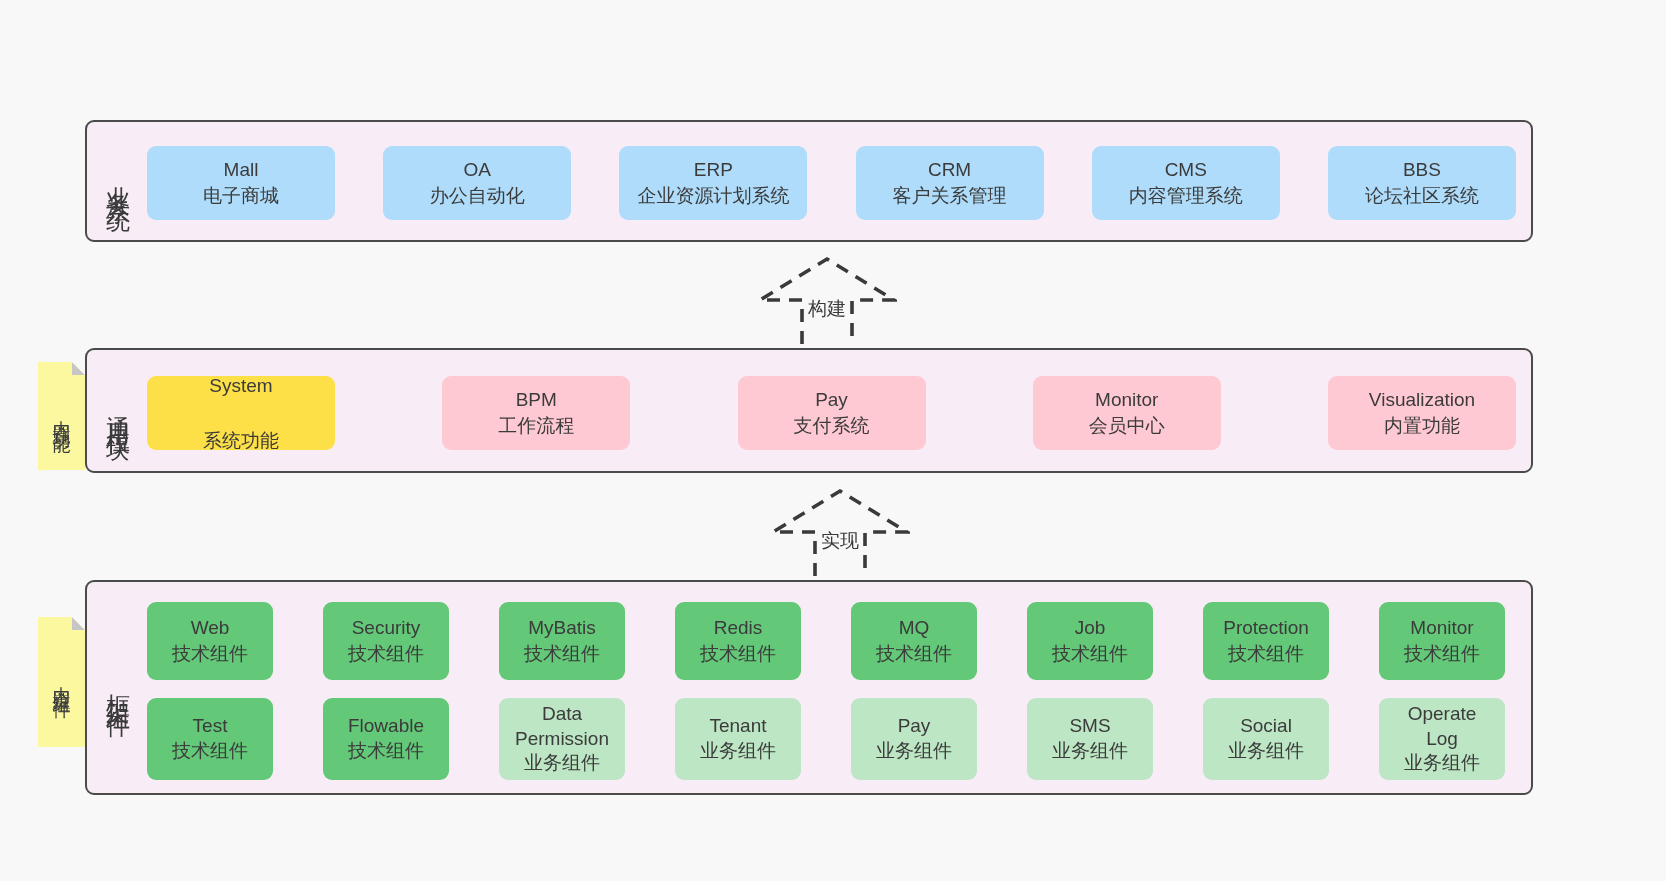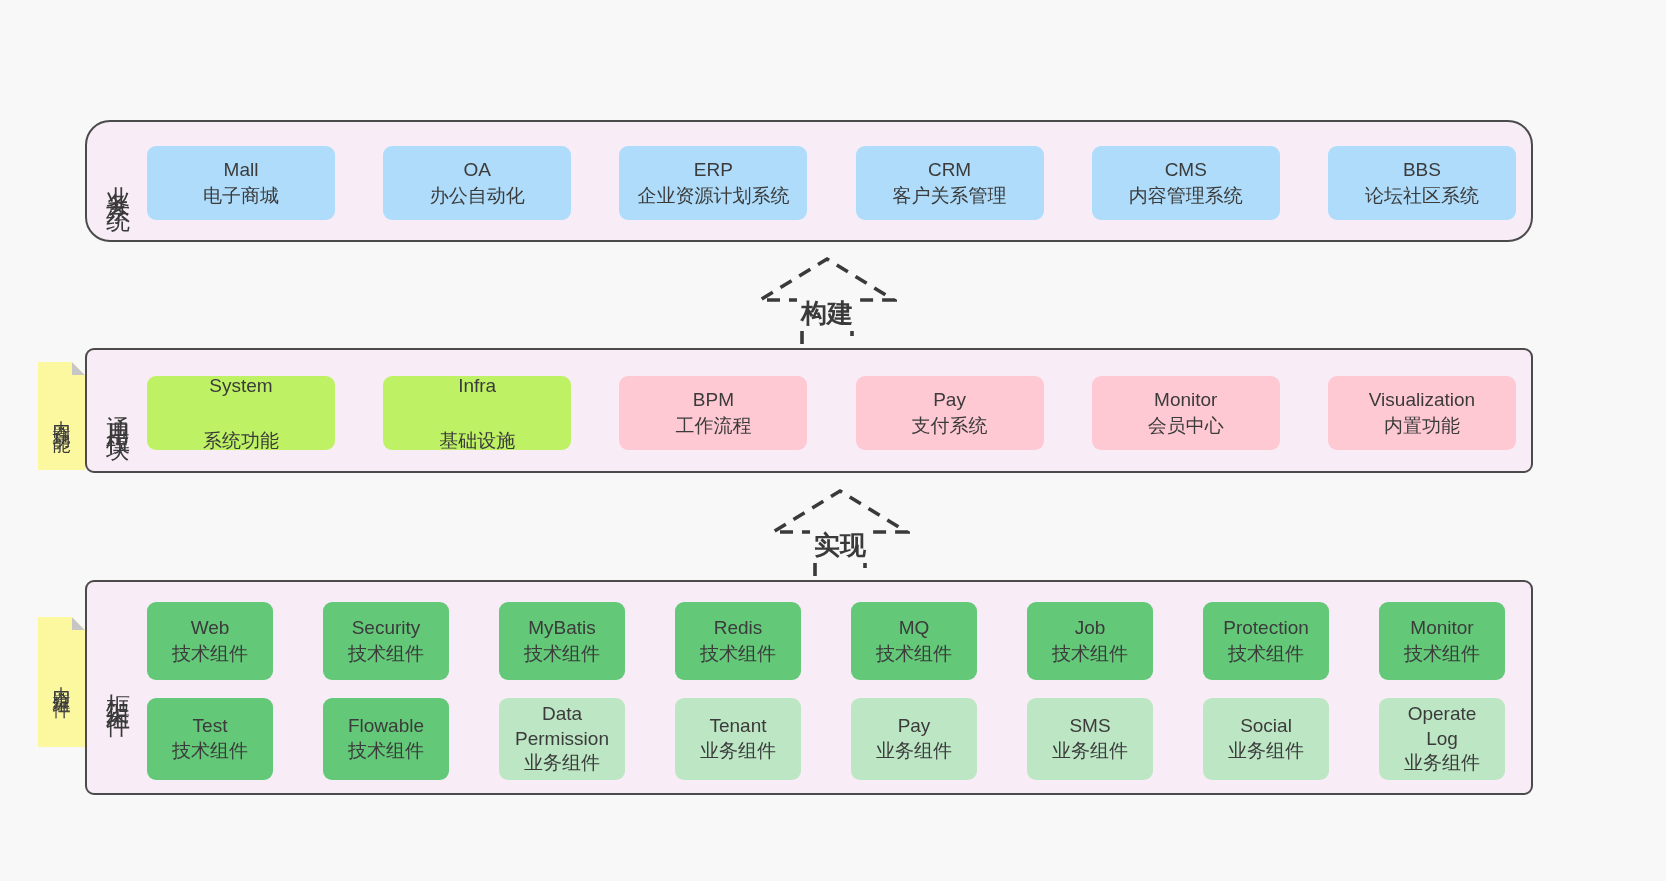--- a/index.html
+++ b/index.html
@@ -16,21 +16,21 @@
 
   
   .panel {
     position: absolute;
     left: 85px;
     width: 1448px;
     background: #f8edf6;
     border: 2px solid #4b4b4b;
     border-radius: 9px;
   }
-  #panel-business  { top: 120px; height: 122px; border-radius: 25px; }
+  #panel-business  { top: 120px; height: 122px; }
   #panel-common    { top: 348px; height: 125px; }
   #panel-framework { top: 580px; height: 215px; }
 
   .panel-label {
     position: absolute;
     left: 15px;
     top: 50%;
     transform: translateY(-50%);
     writing-mode: vertical-rl;
     text-orientation: upright;
@@ -62,41 +62,40 @@
     border-radius: 9px;
     text-align: center;
     font-size: 19px;
     line-height: 1.36;
   }
   .box-lg { width: 188px; height: 74px; }
   .box-sm { width: 126px; height: 78px; padding: 0 13px; }
   .row2 .box-sm { height: 82px; line-height: 1.3; }
 
   .blue   { background: #aedcfa; }
-  .red    { background: #bef264; gap: 29px; }
+  .red    { background: #fde047; gap: 29px; }
   .pink   { background: #ffc9d3; text-align: right; }
   .green  { background: #63c878; }
   .lgreen { background: #bce6c4; }
 
   
   .arrow { position: absolute; width: 140px; height: 88px; }
   #arrow-build { left: 757px; top: 256px; }
   #arrow-impl  { left: 770px; top: 488px; }
   .arrow svg { position: absolute; left: 0; top: 0; }
   .arrow-label {
     position: absolute;
     left: 50%;
     top: 40px;
     transform: translateX(-50%);
     background: #f8f8f8;
     padding: 0 4px;
-    font-size: 26px;
+    font-size: 19px;
     white-space: nowrap;
     color: #3a3a3a;
-    font-weight: bold;
   }
 
   
   .sticky {
     position: absolute;
     left: 38px;
     width: 47px;
     background: #fbf8a0;
     clip-path: polygon(0 0, calc(100% - 13px) 0, 100% 13px, 100% 100%, 0 100%);
     display: flex;
@@ -174,24 +173,20 @@
     <span class="arrow-label">构建</span>
   </div>
 
   <section class="panel" id="panel-common">
     <div class="panel-label">通用模块</div>
     <div class="boxes boxes-6">
       <div class="box box-lg red">
         <div>System</div>
         <div>系统功能</div>
       </div>
-      <div class="box box-lg red">
-        <div>Infra</div>
-        <div>基础设施</div>
-      </div>
       <div class="box box-lg pink">
         <div>BPM</div>
         <div>工作流程</div>
       </div>
       <div class="box box-lg pink">
         <div>Pay</div>
         <div>支付系统</div>
       </div>
       <div class="box box-lg pink">
         <div>Monitor</div>

